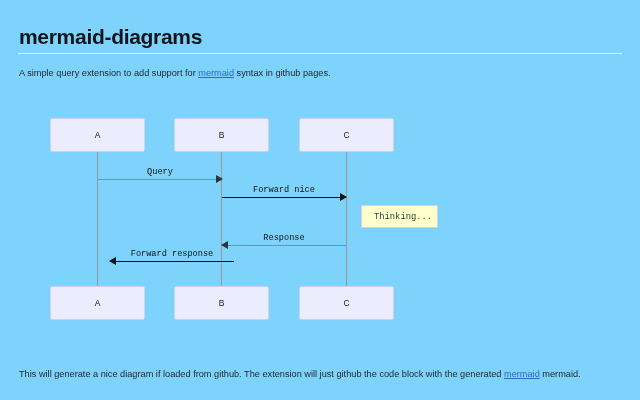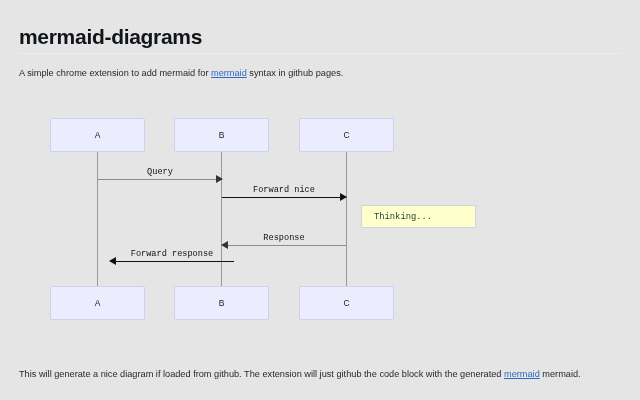--- a/index.html
+++ b/index.html
@@ -11,21 +11,21 @@
     width: 640px;
     height: 400px;
     overflow: hidden;
     font-family: "Liberation Sans", sans-serif;
     color: #24292e;
     position: relative;
   }
   #page {
     position: absolute;
     inset: 0;
-    background: #e5e5e5;
+    background: #7dd3fc;
   }
 
   
   .page-title {
     position: absolute;
     left: 19px;
     top: 26px;
     font-size: 21px;
     font-weight: bold;
     letter-spacing: -0.3px;
@@ -150,21 +150,21 @@
 </style>
 </head>
 <body>
 
 <div id="page">
 
   <div class="page-title">mermaid-diagrams</div>
   <div class="title-divider"></div>
 
   <div class="para para-1">
-    <span>A simple chrome extension to add mermaid for </span><a class="lnk" href="#">mermaid</a><span> syntax in github pages.</span>
+    <span>A simple query extension to add support for </span><a class="lnk" href="#">mermaid</a><span> syntax in github pages.</span>
   </div>
 
 
   <div id="diagram">
 
     <div class="actor-box" style="left:50px; top:14px; width:95px; height:34px;">
       <span>A</span>
     </div>
     <div class="actor-box" style="left:174px; top:14px; width:95px; height:34px;">
       <span>B</span>
@@ -194,21 +194,21 @@
       <div class="line"></div>
       <div class="head"></div>
     </div>
 
     <div class="msg left black" style="left:110px; top:142px; width:124px;">
       <div class="label">Forward response</div>
       <div class="line"></div>
       <div class="head"></div>
     </div>
 
-    <div class="note-box" style="left:361px; top:101px; width:115px; height:23px;">
+    <div class="note-box" style="left:361px; top:101px; width:77px; height:23px;">
       <span>Thinking...</span>
     </div>
 
     <div class="actor-box" style="left:50px; top:182px; width:95px; height:34px;">
       <span>A</span>
     </div>
     <div class="actor-box" style="left:174px; top:182px; width:95px; height:34px;">
       <span>B</span>
     </div>
     <div class="actor-box" style="left:299px; top:182px; width:95px; height:34px;">

